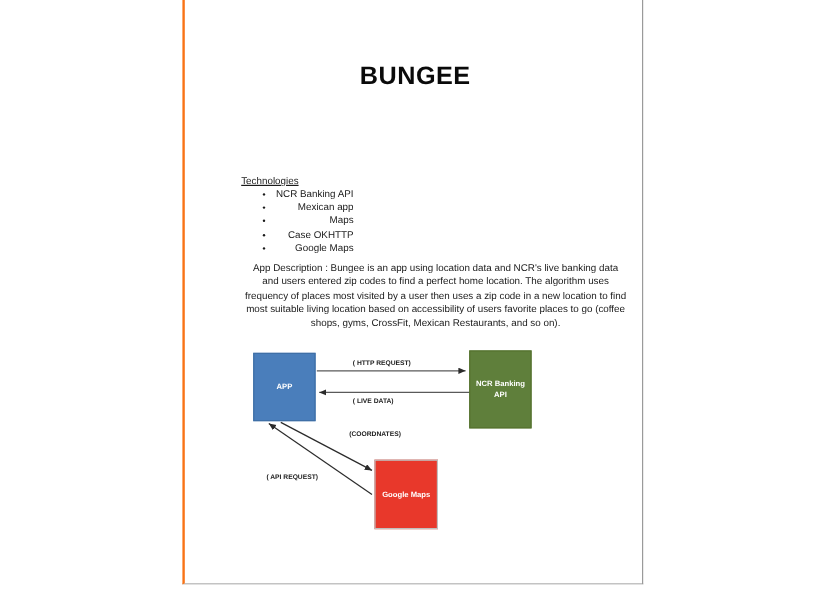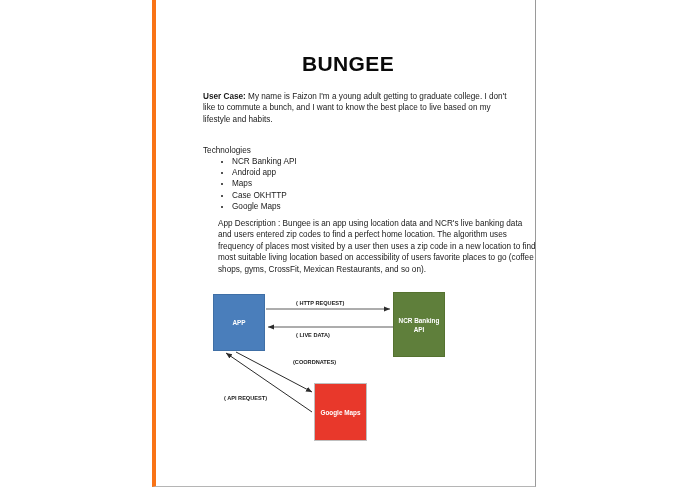--- a/index.html
+++ b/index.html
@@ -16,21 +16,21 @@
   }
 
   
   #page-sheet {
     position: absolute;
     left: 152px;
     top: 0px;
     width: 384px;
     height: 487px;
     background: #ffffff;
-    border-left: 4px solid #f97316;
+    border-left: 2px solid #f97316;
     border-right: 1px solid #9a9a9a;
     border-bottom: 1px solid #b5b5b5;
     box-sizing: border-box;
   }
 
   
   #doc-title {
     position: absolute;
     left: 0;
     top: 52px;
@@ -56,39 +56,42 @@
     width: 315px;
   }
   #user-case .lbl { font-weight: bold; }
 
   #tech-heading {
     position: absolute;
     left: 47px;
     top: 146px;
     font-size: 8.2px;
     color: #1a1a1a;
+    text-decoration: underline;
   }
   #tech-list {
     position: absolute;
     left: 47px;
     top: 156px;
     margin: 0;
     padding: 0 0 0 29px;
     list-style: disc;
+    text-align: right;
   }
   #tech-list li {
     font-size: 8.2px;
     line-height: 11.2px;
     color: #1a1a1a;
   }
 
   #app-desc {
-    left: 62px;
+    left: 50px;
     top: 218px;
     width: 318px;
+    text-align: center;
   }
 
   
   #diagram {
     position: absolute;
     left: 0px;
     top: 282px;
     width: 384px;
     height: 175px;
   }
@@ -147,28 +150,25 @@
   #lbl-coord    { left: 137px; top: 77px; }
   #lbl-apireq   { left: 68px;  top: 113px; }
 </style>
 </head>
 <body>
 
 <div id="page-sheet">
 
   <div id="doc-title">BUNGEE</div>
 
-  <div class="para" id="user-case">
-    <span class="lbl">User Case:</span><span> My name is Faizon I'm a young adult getting to graduate college. I don't like to commute a bunch, and I want to know the best place to live based on my lifestyle and habits.</span>
-  </div>
 
   <div id="tech-heading">Technologies</div>
   <ul id="tech-list">
     <li>NCR Banking API</li>
-    <li>Android app</li>
+    <li>Mexican app</li>
     <li>Maps</li>
     <li>Case OKHTTP</li>
     <li>Google Maps</li>
   </ul>
 
   <div class="para" id="app-desc">App Description : Bungee is an app using location data and NCR's live banking data and users entered zip codes to find a perfect home location. The algorithm uses frequency of places most visited by a user then uses a zip code in a new location to find most suitable living location based on accessibility of users favorite places to go (coffee shops, gyms, CrossFit, Mexican Restaurants, and so on).</div>
 
   <div id="diagram">
 
     <svg id="diagram-svg" viewBox="0 0 384 175">

